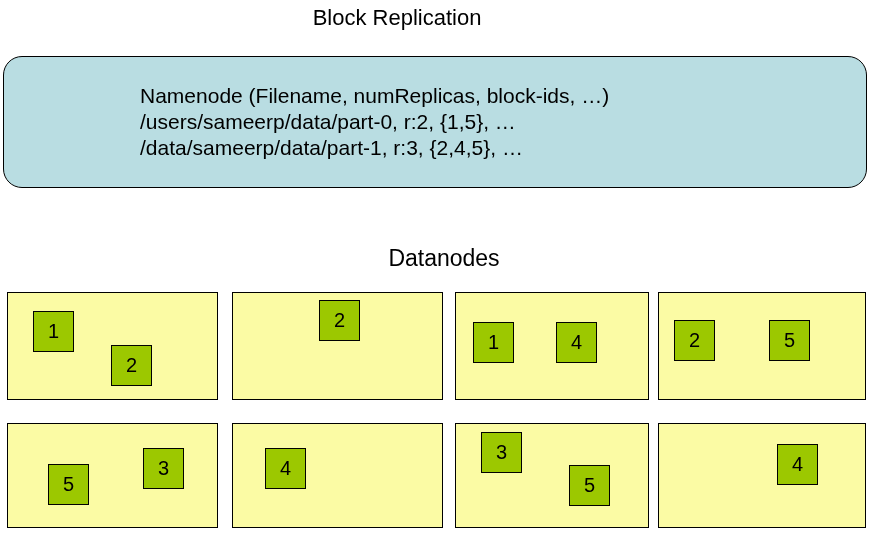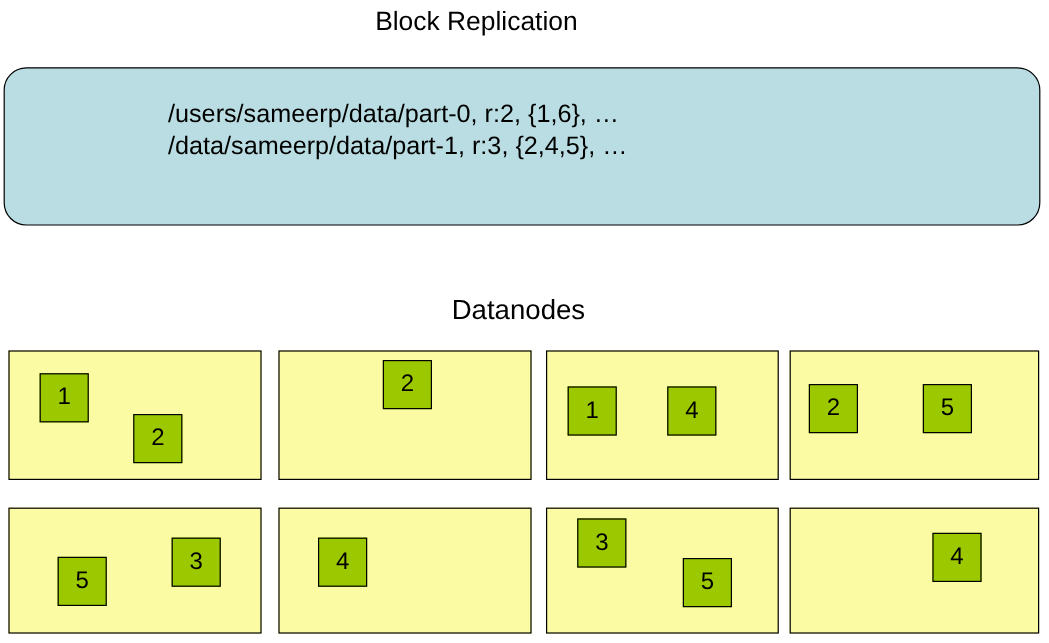--- a/index.html
+++ b/index.html
@@ -55,21 +55,21 @@
     font-size: 21px;
     line-height: 26px;
     white-space: nowrap;
   }
   .namenode-lines .nn-line {
     display: block;
   }
 
   .datanodes-label {
     position: absolute;
-    left: 332px;
+    left: 344px;
     top: 244px;
     width: 200px;
     text-align: center;
     font-size: 23px;
     line-height: 28px;
     white-space: nowrap;
   }
 
   .dn-grid {
     position: absolute;
@@ -101,21 +101,22 @@
 </style>
 </head>
 <body>
 
 <div id="diagram">
 
   <div class="title">Block Replication</div>
 
   <div class="namenode-box">
     <div class="namenode-lines">
-      <span class="nn-line">/users/sameerp/data/part-0, r:2, {1,6}, …</span>
+      <span class="nn-line">Namenode (Filename, numReplicas, block-ids, …)</span>
+      <span class="nn-line">/users/sameerp/data/part-0, r:2, {1,5}, …</span>
       <span class="nn-line">/data/sameerp/data/part-1, r:3, {2,4,5}, …</span>
     </div>
   </div>
 
   <div class="datanodes-label">Datanodes</div>
 
   <div class="dn-grid" id="dn-grid">
       <div class="datanode" style="left: 7px; top: 292px; width: 211px; height: 108px;"></div>
       <div class="block" style="left: 33px; top: 311px;">1</div>
       <div class="block" style="left: 111px; top: 345px;">2</div>

